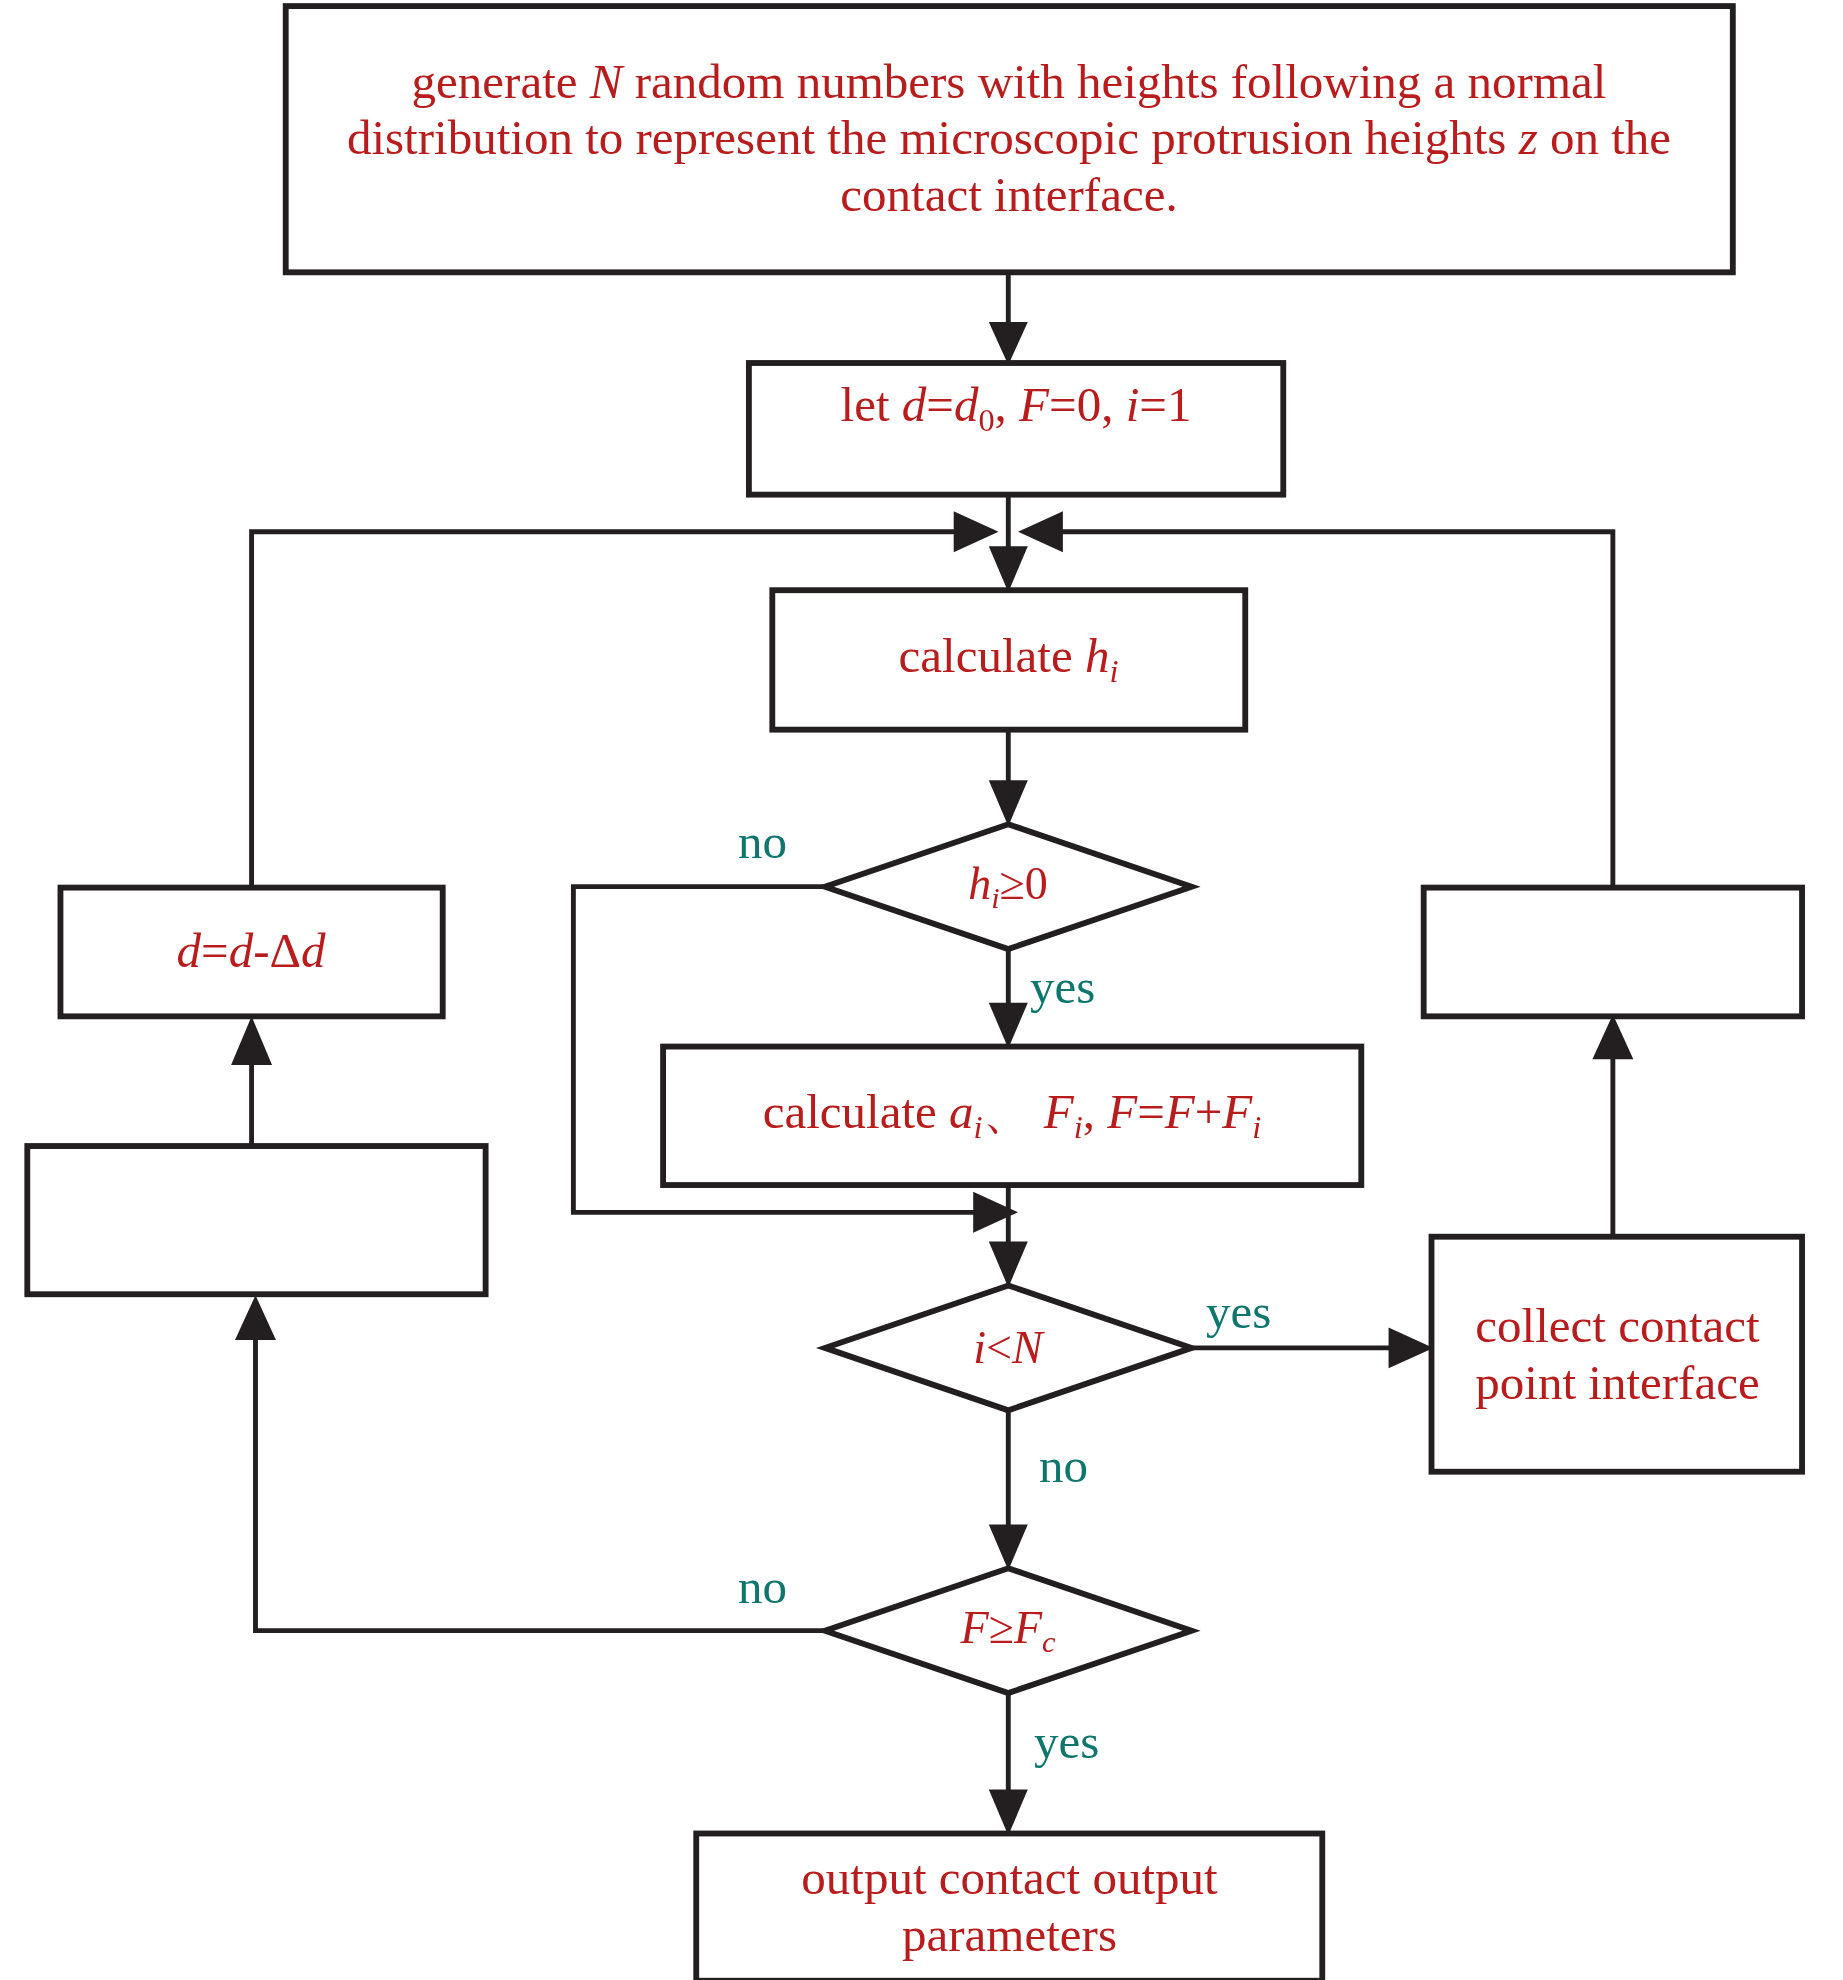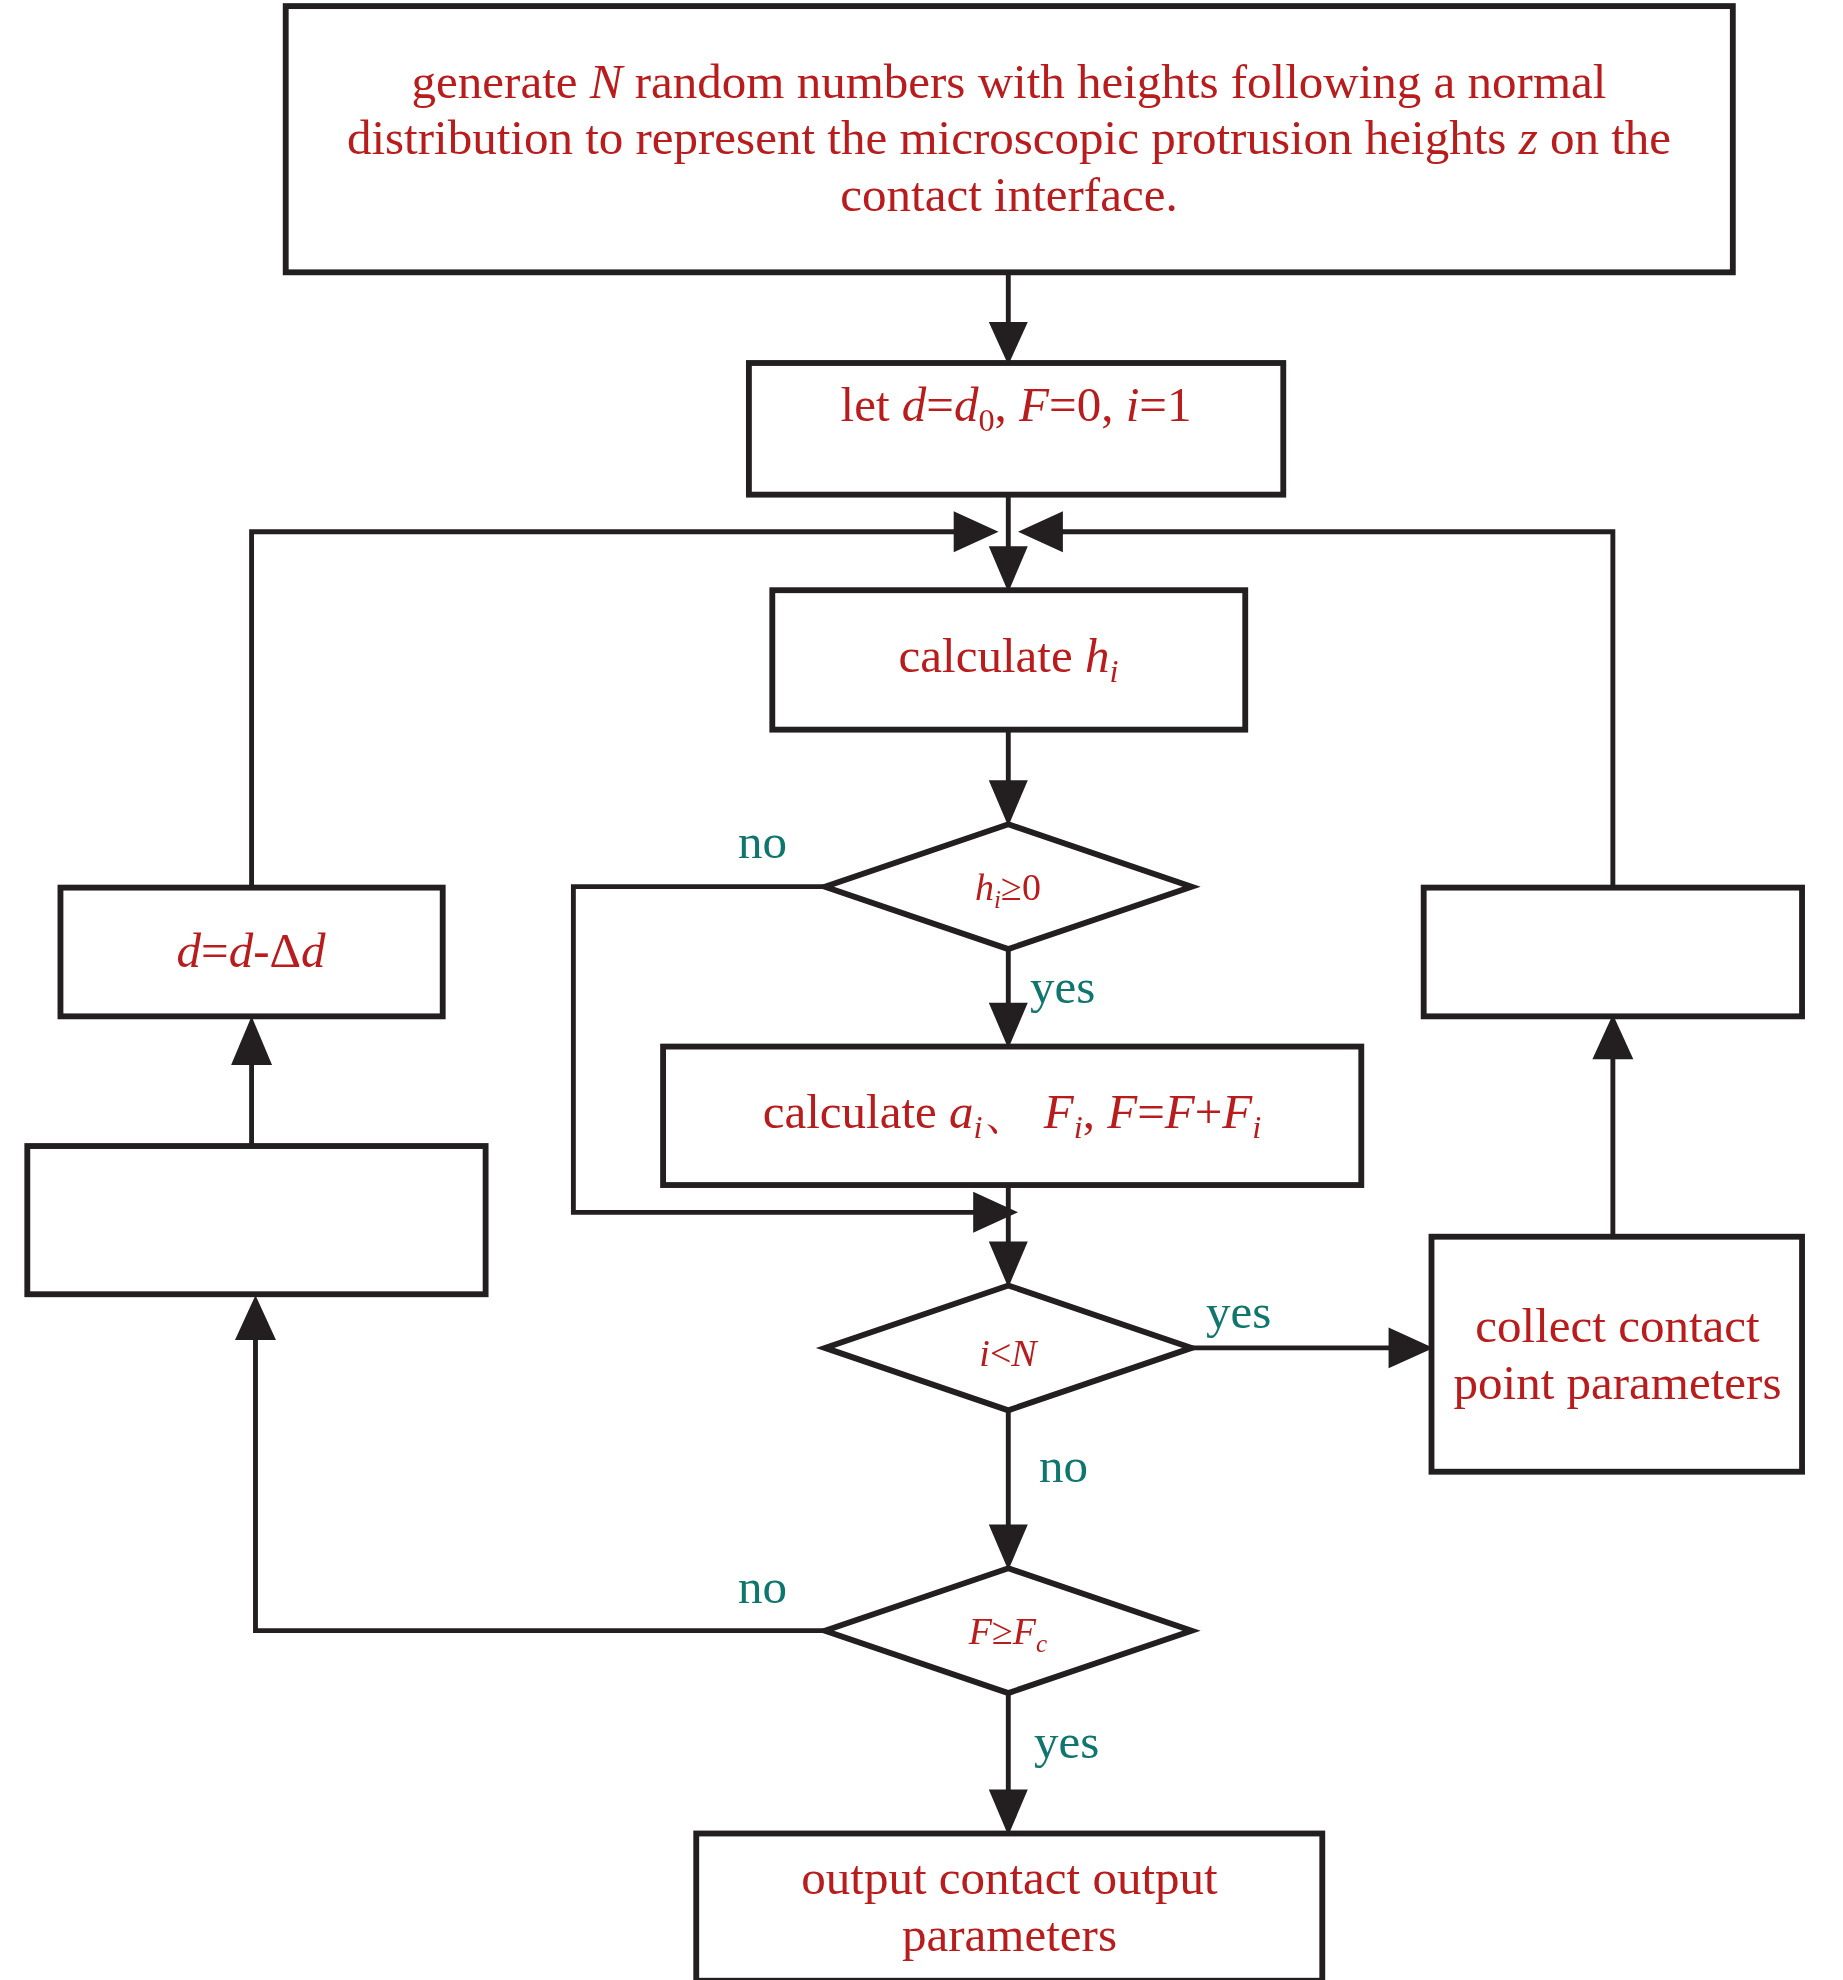--- a/index.html
+++ b/index.html
@@ -53,21 +53,21 @@
     white-space: pre-line;
   }
   .edge-label {
     position: absolute;
     font-family: "Liberation Serif", "DejaVu Serif", serif;
     color: #0f766e;
     line-height: 1;
     white-space: nowrap;
   }
   .t50 { font-size: 49px; }
-  .t46 { font-size: 38px; align-items: flex-end; }
+  .t46 { font-size: 46px; }
   i.v { font-style: italic; }
   sub.s { font-size: 0.66em; font-style: italic; vertical-align: -0.30em; }
   sub.sn { font-size: 0.66em; font-style: normal; vertical-align: -0.30em; }
 </style>
 </head>
 <body>
 
 <div id="chart-root">
 
   <svg class="flow" viewBox="0 0 1890 2031">
@@ -159,21 +159,21 @@
   <div class="node-label t50" style="left:663px; top:1046px; width:698px; height:138px;">
     <span>calculate <i class="v">a</i><sub class="s">i</sub>、 <i class="v">F</i><sub class="s">i</sub>, <i class="v">F</i>=<i class="v">F</i>+<i class="v">F</i><sub class="s">i</sub></span>
   </div>
 
   <div class="node-label t46" style="left:852px; top:1320px; width:312px; height:55px;">
     <span><i class="v">i</i>&lt;<i class="v">N</i></span>
   </div>
 
 
   <div class="node-label t50" style="left:1432px; top:1237px; width:371px; height:235px;">
-    <span>collect contact point parameters</span>
+    <span>collect contact point interface</span>
   </div>
 
   <div class="node-label t46" style="left:852px; top:1603px; width:312px; height:55px;">
     <span><i class="v">F</i>≥<i class="v">F</i><sub class="s">c</sub></span>
   </div>
 
   <div class="node-label t50" style="left:60px; top:887px; width:382px; height:129px;">
     <span><i class="v">d</i>=<i class="v">d</i>-Δ<i class="v">d</i></span>
   </div>
 

